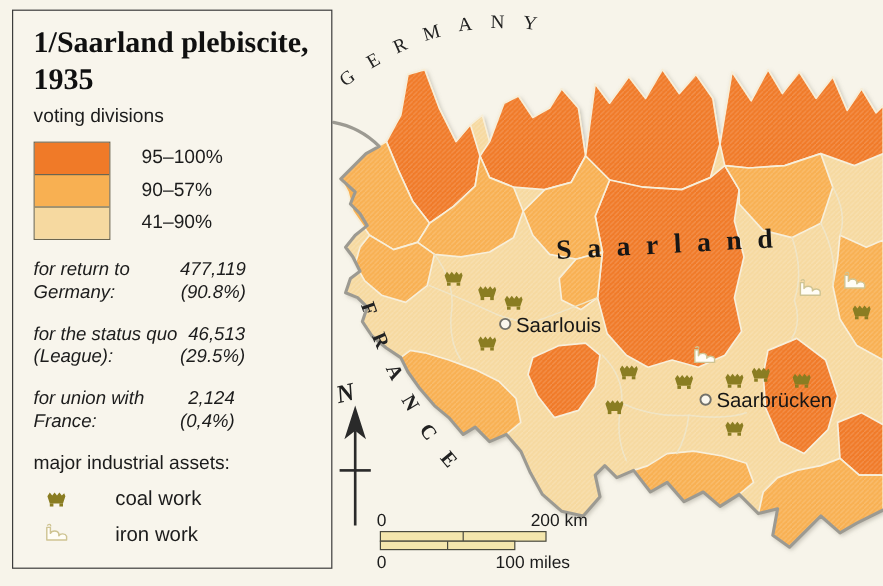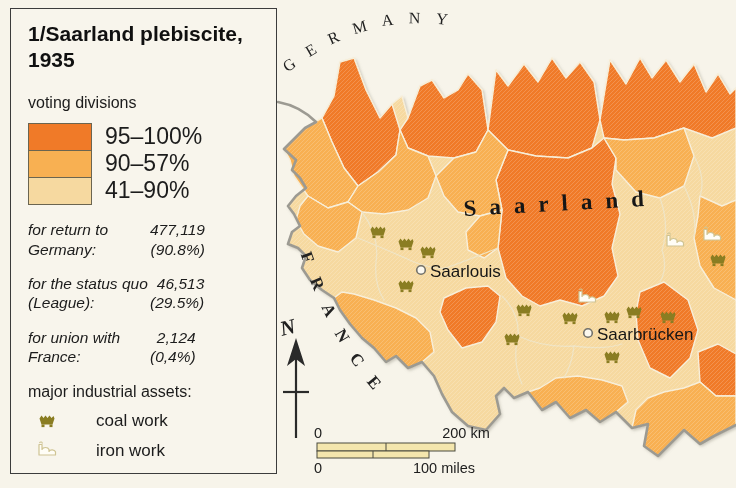--- a/index.html
+++ b/index.html
@@ -26,30 +26,30 @@
   .town-label{font-size:17px;fill:#161616;}
   .scale-text{font-size:14.5px;fill:#1c1c1c;}
   .north-n{font-family:"Liberation Serif",serif;font-size:21px;font-weight:bold;
             font-style:italic;fill:#1f1f1f;}
   
   #legend{
     position:absolute;left:10px;top:8px;width:267px;height:466px;
     background:#f8f5ec;border:1.6px solid var(--panelBorder,#3c3c3c);
     box-sizing:border-box;padding:12px 14px 0 17px;
   }
-  .lg-title{font-size:21px;font-weight:bold;line-height:1.22;width:235px;color:#101010;}
-  .lg-sub{font-size:16px;margin-top:22px;}
+  .lg-title{font-size:25px;font-weight:bold;line-height:1.22;width:235px;color:#101010;font-family:Liberation Serif, serif;}
+  .lg-sub{font-size:16px;margin-top:7px;}
   .divisions{display:flex;margin-top:11px;}
   .swatch-col{width:62px;border:1px solid #6b6550;}
   .swatch{height:26px;}
   .swatch + .swatch{border-top:1px solid #6b6550;}
   .sw0{background:var(--c95,#f07a28);}
   .sw1{background:var(--c90,#f8b052);}
   .sw2{background:var(--c85,#f6d9a0);}
-  .division-labels{margin-left:13px;font-size:23px;}
+  .division-labels{margin-left:26px;font-size:16px;}
   .division-labels div{height:27px;display:flex;align-items:center;}
   .result-row{display:flex;font-style:italic;
     font-size:15.5px;line-height:1.25;margin-top:15px;padding-right:12px;}
   .result-label{width:122px;}
   .result-values{text-align:right;}
   .result-values span{display:block;}
   .assets-title{font-size:16px;margin-top:17px;}
   .asset-row{display:flex;align-items:center;margin-top:10px;}
   .asset-icon{width:26px;height:20px;margin-left:6px;}
   .asset-label{font-size:17px;margin-left:36px;}

